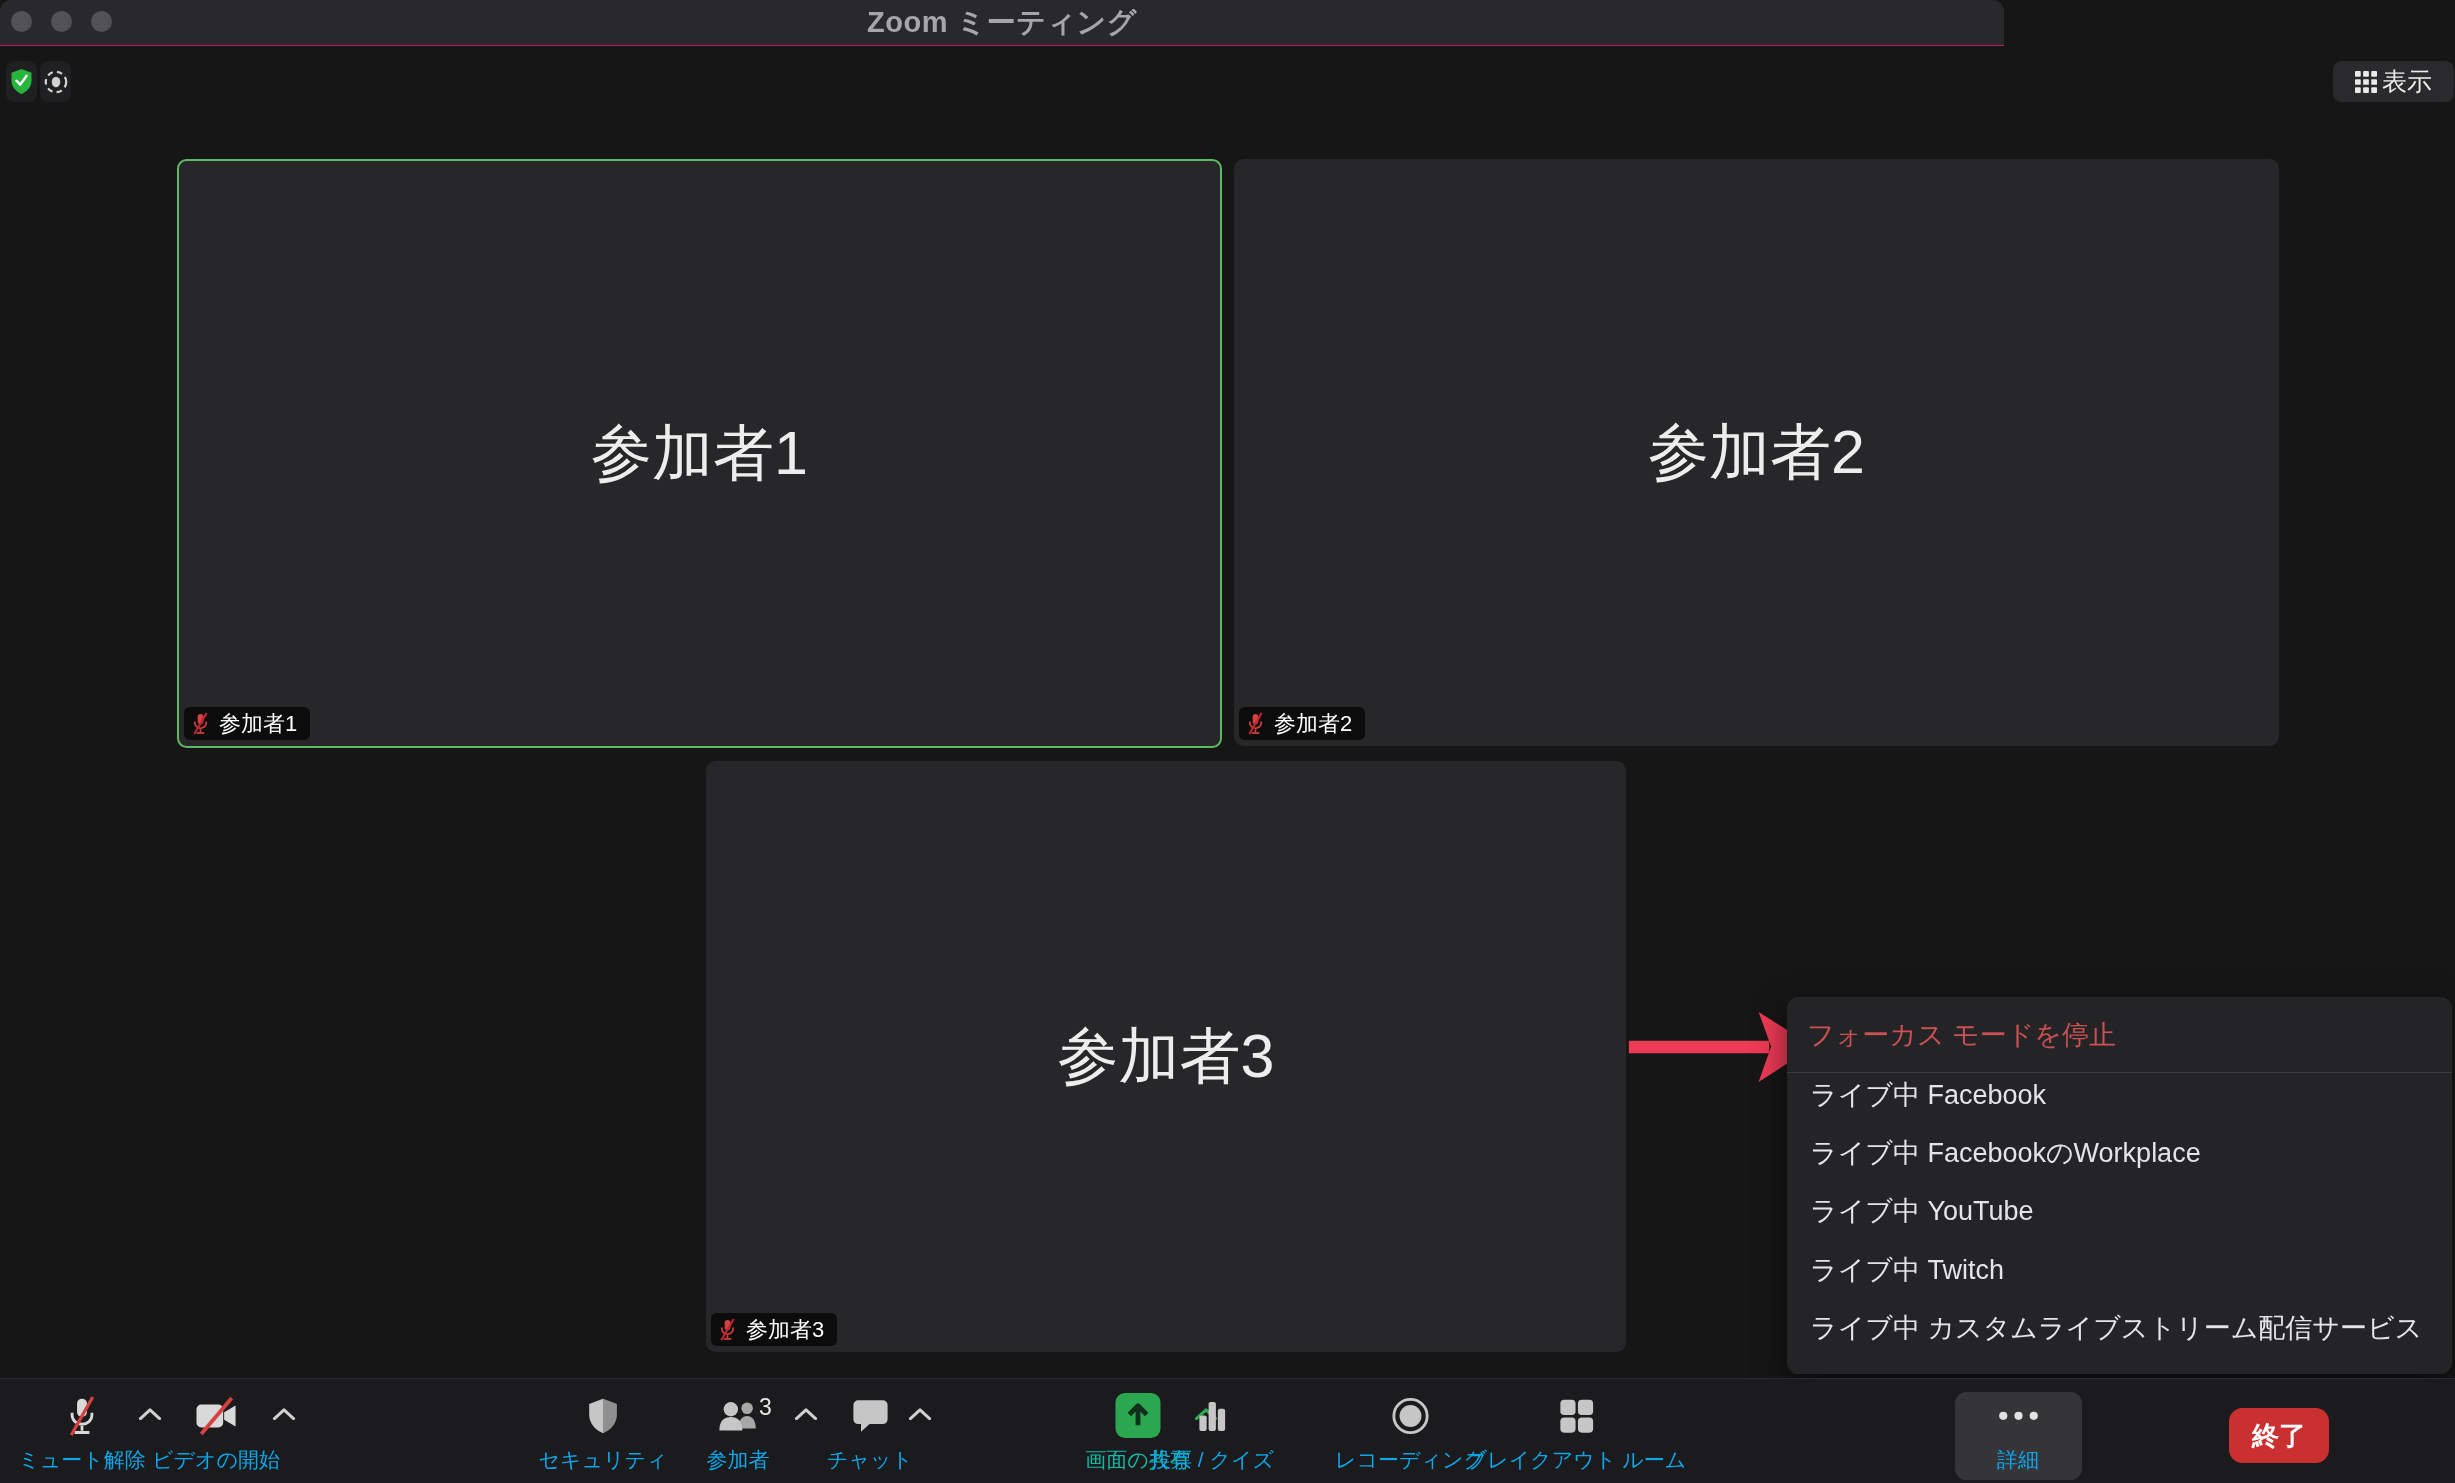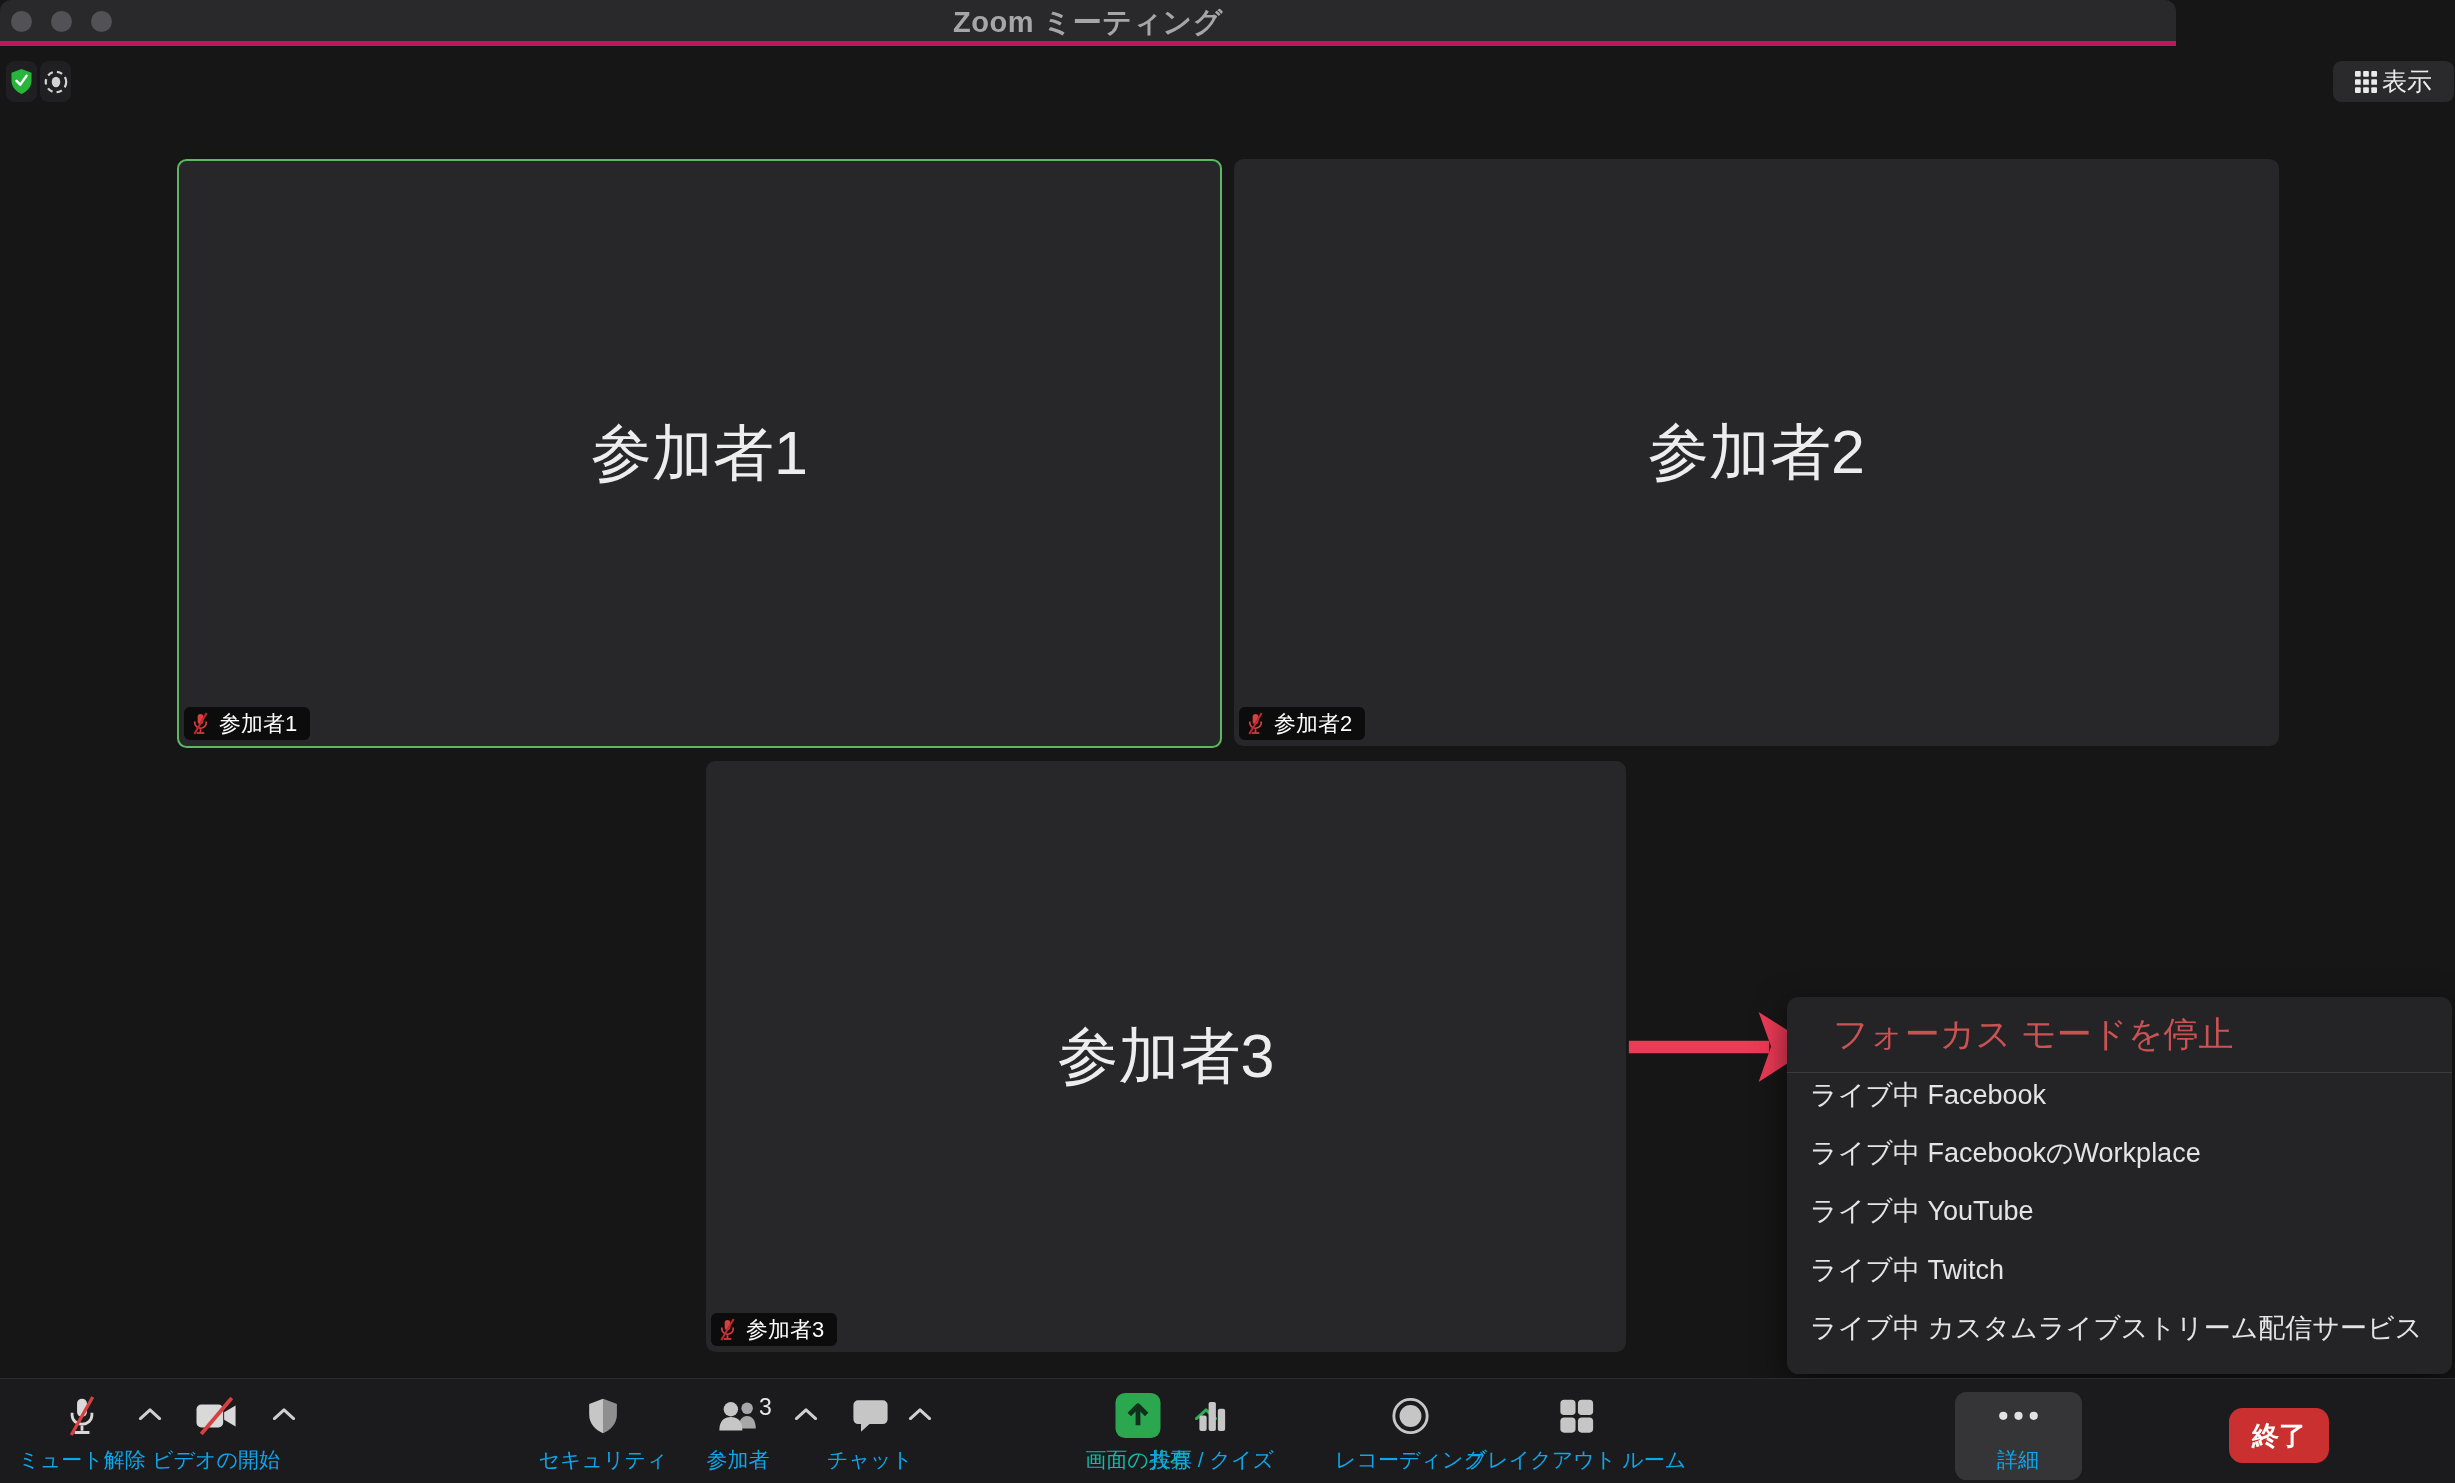--- a/index.html
+++ b/index.html
@@ -1,22 +1,22 @@
 <!DOCTYPE html>
 <html><head>
 <meta charset="utf-8">
 <style>
   * { margin:0; padding:0; box-sizing:border-box; }
   html,body { width:2456px; height:1483px; background:#161617; overflow:hidden;
     font-family:"Liberation Sans","DejaVu Sans",sans-serif; }
   #app { position:relative; width:2456px; height:1483px; background:#161617; }
 
   
-  .titlebar { position:absolute; left:0; top:0; width:2176px; height:46px;
-    background:#29292b; border-bottom:5px solid #be185d;
+  .titlebar { position:absolute; left:0; top:0; width:2004px; height:46px;
+    background:#29292b; border-bottom:1px solid #be185d;
     border-radius:11.5px 11.5px 0 0; }
   .tl-dot { position:absolute; top:10.6px; width:21px; height:21px; border-radius:50%;
     background:#525256; }
   .win-title { position:absolute; top:0; left:0; width:100%; height:46px;
     display:flex; align-items:center; justify-content:center;
     color:#a6a6a8; font-size:29px; font-weight:bold; letter-spacing:0.5px; }
 
   
   .mini-btn { position:absolute; top:61px; height:41px; border-radius:8.6px;
     background:#202022; display:flex; align-items:center; justify-content:center; }
@@ -35,22 +35,22 @@
   .tile-name { position:absolute; inset:0; display:flex; align-items:center;
     justify-content:center; color:#ededed; font-size:61px; }
   .badge { position:absolute; left:4.8px; bottom:5.8px; height:33px;
     background:rgba(6,6,6,.82); border-radius:5.8px; display:flex; align-items:center;
     gap:8.6px; padding:0 12.5px 0 7.7px; color:#ffffff; font-size:22px; }
 
   
   .menu { position:absolute; left:1787px; top:997px; width:665px; height:377px;
     background:#242427; border-radius:11.5px; box-shadow:0 11.5px 33px rgba(0,0,0,.55);
     display:flex; flex-direction:column; overflow:hidden; }
-  .menu-first { height:75px; display:flex; align-items:center; padding-left:46px;
-    color:#cb5252; font-size:35px; }
+  .menu-first { height:75px; display:flex; align-items:center; padding-left:20px;
+    color:#cb5252; font-size:27px; }
   .menu-sep { height:1px; background:#3b3b3e; }
   .menu-rest { flex:1; display:flex; flex-direction:column; padding:3.8px 0 5.8px 0; }
   .menu-item { flex:1; display:flex; padding-left:23px;
     color:#e4e4e6; font-size:27px; }
 
   .arrow-svg { position:absolute; left:1625px; top:1008px; }
 
   
   .toolbar { position:absolute; left:0; top:1378px; width:2456px; height:106px;
     background:#1b1b1d; border-top:1px solid #2c2c2e; }

